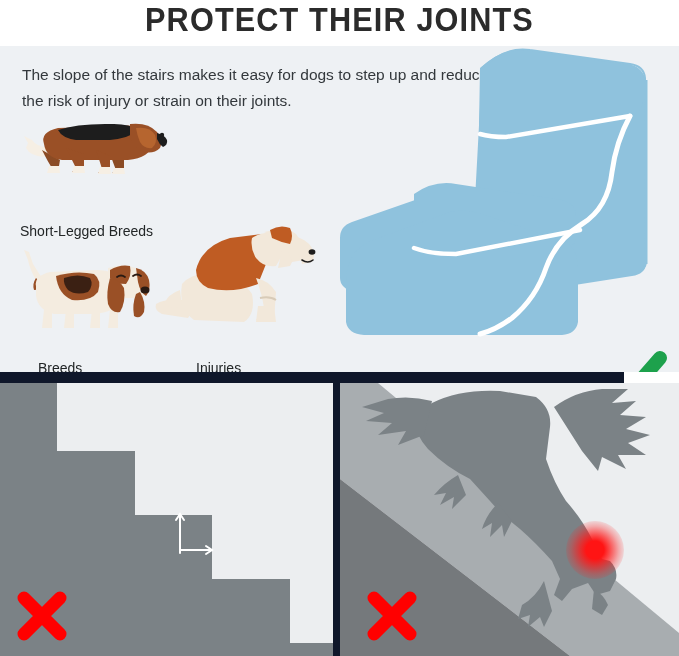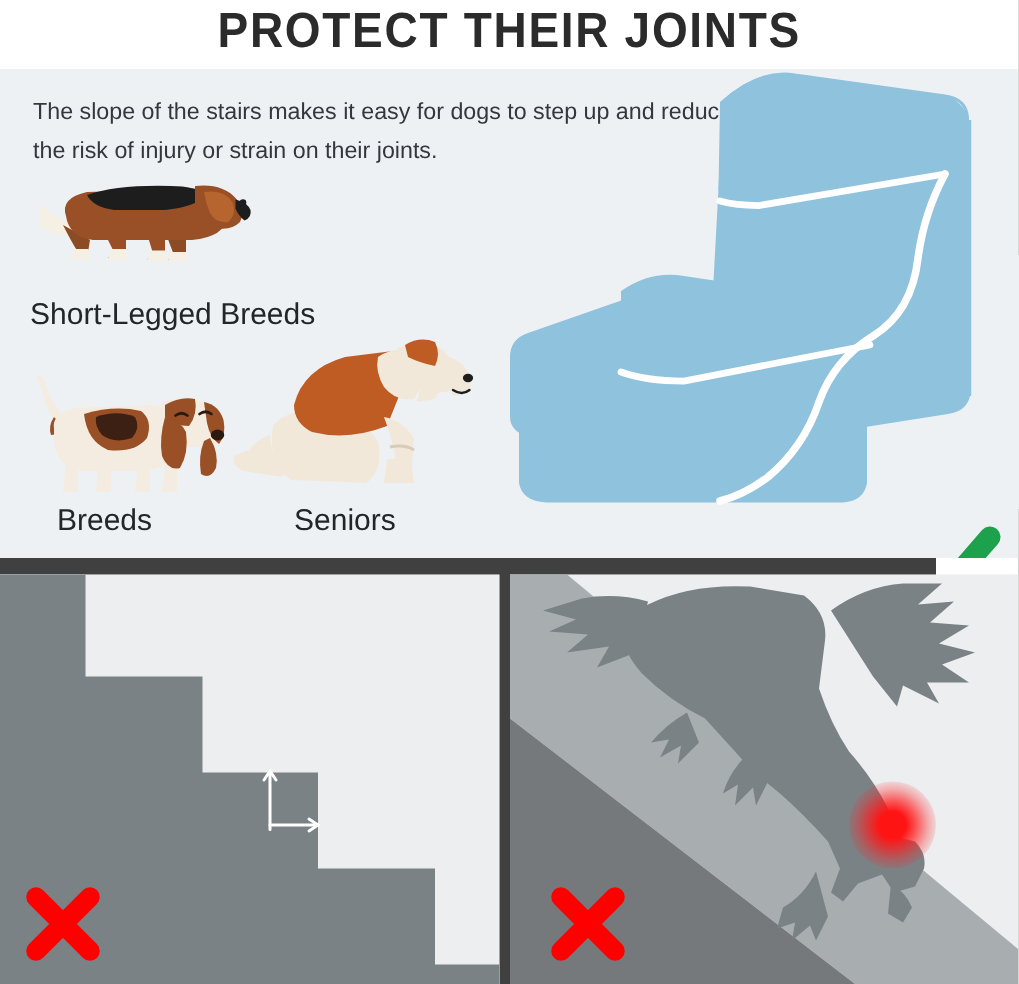--- a/index.html
+++ b/index.html
@@ -1,34 +1,34 @@
 <!DOCTYPE html>
 <html><head>
 <meta charset="utf-8">
 <style>
   html,body{margin:0;padding:0;background:#ffffff;}
   body{width:679px;height:656px;overflow:hidden;
        font-family:"Liberation Sans","DejaVu Sans",sans-serif;}
-  .page{position:relative;width:624px;height:656px;background:#404040;}
+  .page{position:relative;width:624px;height:656px;background:#0f172a;}
 
   
   .title-bar{position:absolute;left:0;top:0;width:679px;height:46px;background:#ffffff;}
   .title{position:absolute;left:0;top:0;width:679px;text-align:center;
          font-size:33px;line-height:40px;font-weight:bold;color:#2b2b2b;
          letter-spacing:1.2px;font-family:"Liberation Sans","DejaVu Sans",sans-serif;
          transform:scaleX(.93);transform-origin:center top;white-space:nowrap;}
 
   
   .top-panel{position:absolute;left:0;top:46px;width:679px;height:326px;
              background:#eef1f4;overflow:hidden;}
   .body-copy{position:absolute;left:22px;top:16px;width:480px;
              font-size:15.5px;line-height:26px;color:#33383c;}
 
   
-  .lbl{position:absolute;font-size:20px;color:#222627;white-space:nowrap;}
+  .lbl{position:absolute;font-size:14px;color:#222627;white-space:nowrap;margin-top:24px;}
   .lbl-short{left:20px;top:153px;}
   .lbl-seniors{left:38px;top:290px;}
   .lbl-injuries{left:196px;top:290px;}
 
   
   .dog{position:absolute;}
   .dog-dach{left:18px;top:56px;width:152px;height:78px;}
   .dog-basset{left:14px;top:194px;width:140px;height:92px;}
   .dog-jack{left:152px;top:164px;width:176px;height:124px;}
 
@@ -121,21 +121,21 @@
         <path d="M118 20 Q128 14 138 18 Q142 26 138 34 Q128 32 120 28 Z" fill="#bf5c23"></path>
         <path d="M140 26 Q154 28 160 38 Q164 46 160 52 L150 54 Q148 42 140 34 Z" fill="#f2e8da"></path>
         <ellipse cx="160" cy="42" rx="3.4" ry="2.8" fill="#1d1d1d"></ellipse>
         <path d="M150 50 q6 4 11 0" stroke="#1d1d1d" stroke-width="1.6" fill="none" stroke-linecap="round"></path>
         <path d="M104 68 Q110 84 112 98 L104 110 L122 110 L124 82 Q116 70 104 68 Z" fill="#f2e8da"></path>
         <path d="M106 96 L104 112 L124 112 L122 96 Z" fill="#f2e8da"></path>
         <path d="M108 88 q10 -2 16 2" stroke="#d8cbb8" stroke-width="2" fill="none"></path>
         <path d="M28 80 Q16 84 12 94 Q18 100 30 96 Z" fill="#f2e8da"></path>
       </svg>
     </div>
-    <div class="lbl lbl-injuries">Seniors</div>
+    <div class="lbl lbl-injuries">Injuries</div>
 
     <div class="stairs">
       <svg viewBox="0 0 349 300" width="349" height="300">
         <path d="M152 28 Q176 6 200 10 L300 24 Q314 26 315 38 L316 222 Q315 232 302 234 L150 258 Q136 256 136 244 L136 150 Q122 146 108 150 L22 180 Q10 184 10 196 L10 236 Q10 246 24 250 L128 262 Q140 260 140 250" fill="#8fc2dd"></path>
         <path d="M150 26 Q174 4 198 8 L298 22 Q312 24 313 36 L313 60 Q312 70 300 73 L163 96 Q150 95 149 84 Z" fill="#8fc2dd"></path>
         <path d="M84 152 Q104 138 126 142 L232 158 Q246 162 246 174 L246 196 Q244 206 232 208 L96 230 Q84 228 84 216 Z" fill="#8fc2dd"></path>
         <path d="M16 240 Q16 212 38 200 L120 170 Q136 166 152 172 L236 200 Q248 208 248 226 L248 280 Q246 292 232 293 L34 293 Q18 292 16 280 Z" fill="#8fc2dd"></path>
         <path d="M152 26 Q176 4 200 8 L300 22 Q314 24 315 36 L316 220 Q315 230 302 232" fill="none" stroke="#8fc2dd" stroke-width="2"></path>
         <path d="M150 92 Q160 95 176 95 L300 74" fill="none" stroke="#ffffff" stroke-width="4.5" stroke-linecap="round"></path>
         <path d="M300 74 Q286 100 282 130 Q278 166 252 182 Q226 198 216 226 Q206 256 182 276 Q166 288 150 292" fill="none" stroke="#ffffff" stroke-width="5" stroke-linecap="round"></path>

